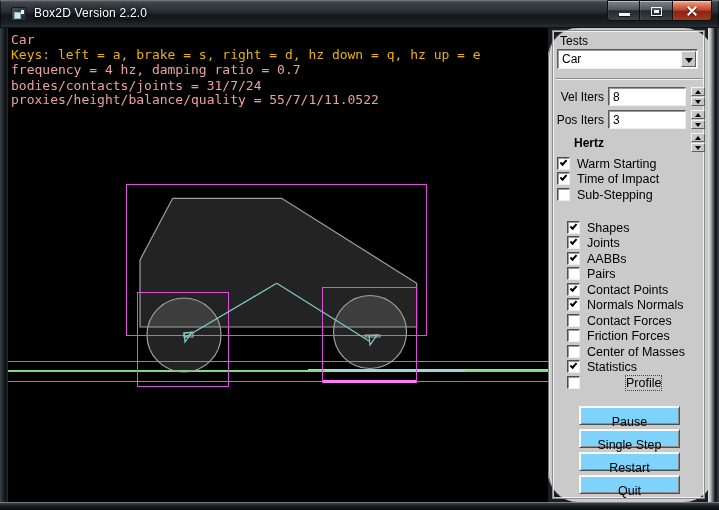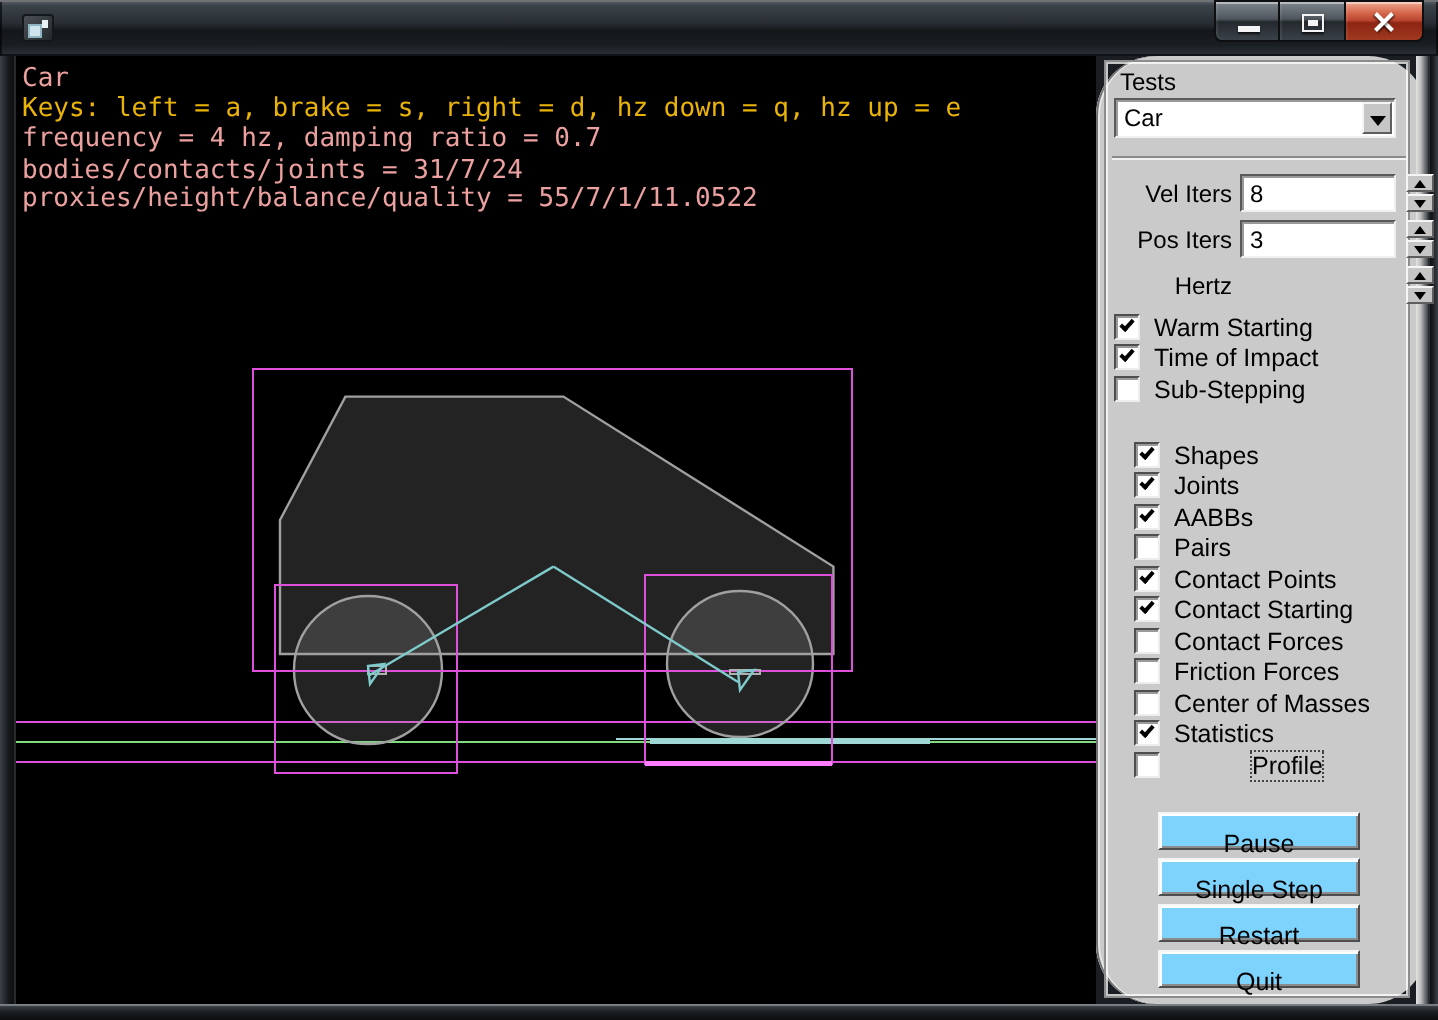--- a/index.html
+++ b/index.html
@@ -75,21 +75,21 @@
   #tests-combo { position:absolute; left:9px; top:21px; width:141px; height:20px;
     background:#fff; border:1px solid; border-color:#5A5A5A #F0F0F0 #F0F0F0 #5A5A5A;
     box-shadow:inset 1px 1px 0 #9a9a9a; }
   #tests-combo .val { position:absolute; left:4px; top:2px; font-size:12px; }
   #tests-combo .arrowbtn { position:absolute; right:1px; top:1px; width:15px; height:16px;
     background:#C6C6C6; border:1px solid; border-color:#F5F5F5 #5E5E5E #5E5E5E #F5F5F5; }
   #tests-combo .arrowbtn i { position:absolute; left:3px; top:6px; width:0; height:0;
     border-left:4px solid transparent; border-right:4px solid transparent; border-top:5px solid #000; }
   #panel-separator { position:absolute; left:8px; top:50px; width:147px; height:2px;
     border-top:1px solid #8A8A8A; border-bottom:1px solid #F2F2F2; }
-  .spin-row { position:absolute; left:12px; width:160px; height:19px; }
+  .spin-row { position:absolute; left:0; width:160px; height:19px; }
   .spin-label { position:absolute; left:0; top:3px; width:56px; text-align:right; }
   .spin-field { position:absolute; left:60px; top:0; width:78px; height:19px; background:#fff;
     border:1px solid; border-color:#5A5A5A #F0F0F0 #F0F0F0 #5A5A5A; box-shadow:inset 1px 1px 0 #9a9a9a;
     font-size:12px; padding:2px 0 0 4px; }
   .spin-btns { position:absolute; left:143px; top:0; width:14px; height:19px; }
   .spin-up, .spin-dn { position:absolute; left:0; width:14px; height:9px; background:#C6C6C6;
     border:1px solid; border-color:#F5F5F5 #5E5E5E #5E5E5E #F5F5F5; }
   .spin-up { top:0; } .spin-dn { top:10px; }
   .spin-up i { position:absolute; left:3px; top:2px; width:0; height:0;
     border-left:3px solid transparent; border-right:3px solid transparent; border-bottom:4px solid #000; }
@@ -113,20 +113,21 @@
 </head>
 <body>
 
 <div id="window">
 
   <div id="titlebar">
     <div id="app-icon">
       <span class="pane"></span>
       <span class="dot"></span>
     </div>
+    <div id="window-title">Box2D Version 2.2.0</div>
     <div id="caption-buttons">
       <div class="capbtn min">
         <span class="glyph-min"></span>
       </div>
       <div class="capbtn max">
         <span class="glyph-max">
             <i></i>
           </span>
       </div>
       <div class="capbtn close">
@@ -203,21 +204,21 @@
           <div class="spin-field">3</div>
           <div class="spin-btns">
             <div class="spin-up">
               <i></i>
             </div>
             <div class="spin-dn">
               <i></i>
             </div>
           </div>
         </div>
-        <div class="spin-row" style="top: 105px;">
+        <div class="spin-row" style="top: 105px; font-weight: bold;">
           <span class="spin-label">Hertz</span>
           <div class="spin-btns">
             <div class="spin-up">
               <i></i>
             </div>
             <div class="spin-dn">
               <i></i>
             </div>
           </div>
         </div>
@@ -267,21 +268,21 @@
         <div class="cb-row" style="left: 19px; top: 255px;">
           <span class="cb-box">
             <span class="cb-tick"></span>
           </span>
           <span class="cb-label">Contact Points</span>
         </div>
         <div class="cb-row" style="left: 19px; top: 270px;">
           <span class="cb-box">
             <span class="cb-tick"></span>
           </span>
-          <span class="cb-label">Contact Starting</span>
+          <span class="cb-label">Normals Normals</span>
         </div>
         <div class="cb-row" style="left: 19px; top: 286px;">
           <span class="cb-box"></span>
           <span class="cb-label">Contact Forces</span>
         </div>
         <div class="cb-row" style="left: 19px; top: 301px;">
           <span class="cb-box"></span>
           <span class="cb-label">Friction Forces</span>
         </div>
         <div class="cb-row" style="left: 19px; top: 317px;">

